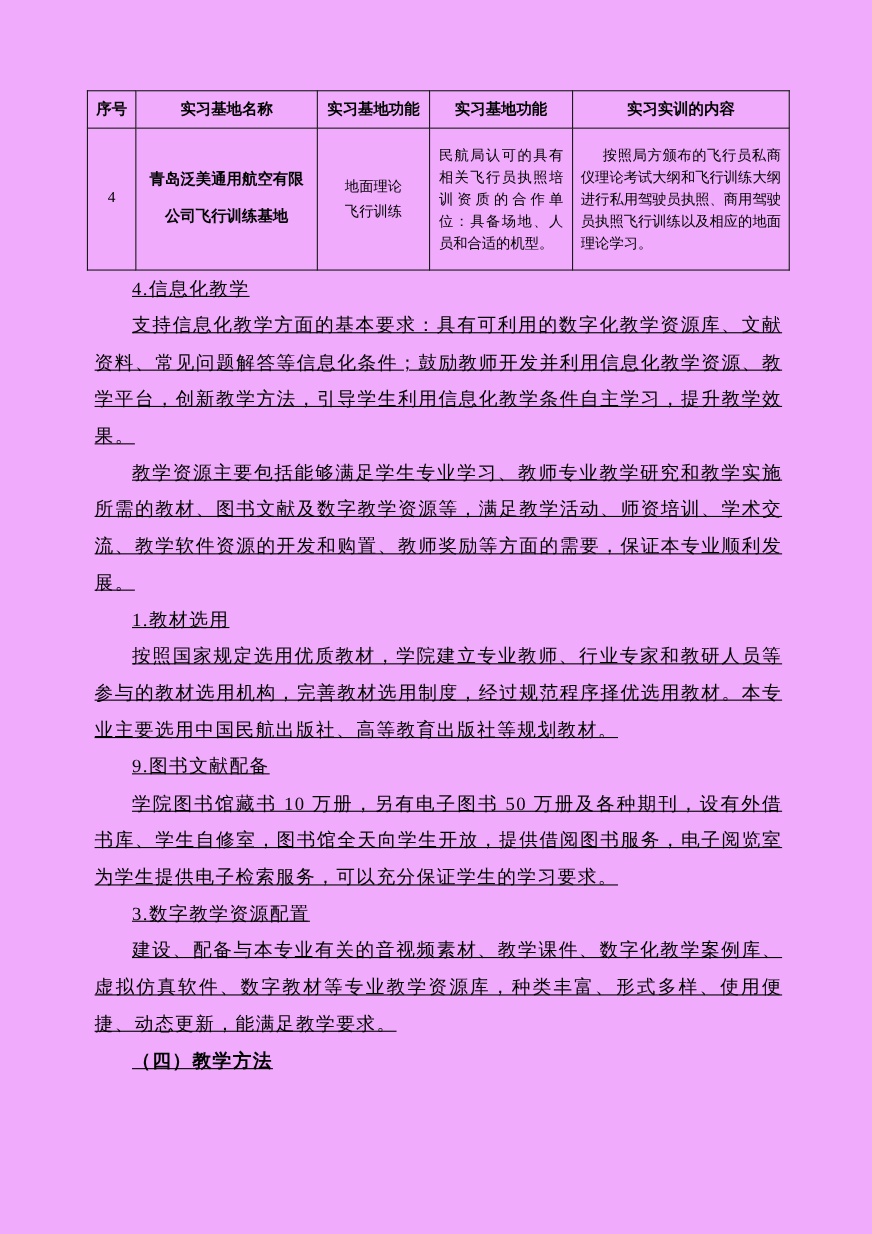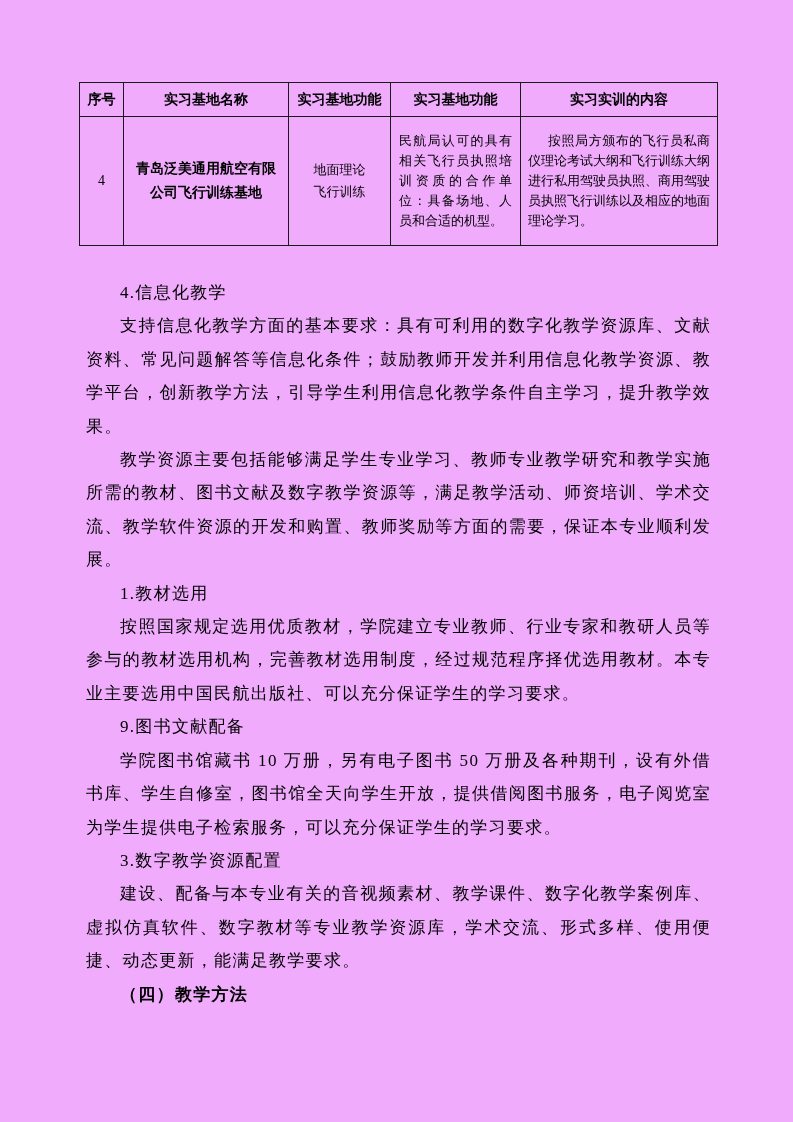--- a/index.html
+++ b/index.html
@@ -35,38 +35,38 @@
     height: 34px;
     font-size: 14px;
     font-weight: bold;
     text-align: center;
     padding: 2px;
   }
   tr.data-row { height: 101px; }
   td.c-index { text-align: center; font-size: 14px; vertical-align: middle; }
   td.c-name {
     text-align: center; font-weight: bold; font-size: 14px;
-    line-height: 24px; padding: 2px 11px; vertical-align: middle;
+    line-height: 34px; padding: 2px 11px; vertical-align: middle;
   }
   td.c-func { text-align: center; font-size: 13px; line-height: 22px; vertical-align: middle; }
   td.c-cond {
     font-size: 13px; line-height: 20px; padding: 1px 8px;
     text-align: justify; text-justify: inter-character;
     word-break: break-all; vertical-align: middle;
   }
   td.c-cont {
     font-size: 13px; line-height: 20px; padding: 14px 7px;
     text-align: justify; text-justify: inter-character;
     word-break: break-all; vertical-align: middle;
   }
   td.c-cont .indented { text-indent: 20px; }
   .doc-body {
-    margin-top: 30px;
     margin-left: 7px;
     width: 625px;
+    text-decoration: underline;
   }
   .doc-body p {
     margin: 0;
     font-size: 17px;
     line-height: 33.4px;
     text-indent: 34px;
     letter-spacing: 1.3px;
     text-align: justify;
     text-justify: inter-character;
     word-break: break-all;
@@ -110,22 +110,22 @@
           </td>
         </tr>
       </tbody>
     </table>
 
     <div class="doc-body">
       <p>4.信息化教学</p>
       <p>支持信息化教学方面的基本要求：具有可利用的数字化教学资源库、文献资料、常见问题解答等信息化条件；鼓励教师开发并利用信息化教学资源、教学平台，创新教学方法，引导学生利用信息化教学条件自主学习，提升教学效果。</p>
       <p>教学资源主要包括能够满足学生专业学习、教师专业教学研究和教学实施所需的教材、图书文献及数字教学资源等，满足教学活动、师资培训、学术交流、教学软件资源的开发和购置、教师奖励等方面的需要，保证本专业顺利发展。</p>
       <p>1.教材选用</p>
-      <p>按照国家规定选用优质教材，学院建立专业教师、行业专家和教研人员等参与的教材选用机构，完善教材选用制度，经过规范程序择优选用教材。本专业主要选用中国民航出版社、可以充分保证学生的学习要求。</p>
+      <p>按照国家规定选用优质教材，学院建立专业教师、行业专家和教研人员等参与的教材选用机构，完善教材选用制度，经过规范程序择优选用教材。本专业主要选用中国民航出版社、高等教育出版社等规划教材。</p>
       <p>9.图书文献配备</p>
       <p>学院图书馆藏书 10 万册，另有电子图书 50 万册及各种期刊，设有外借书库、学生自修室，图书馆全天向学生开放，提供借阅图书服务，电子阅览室为学生提供电子检索服务，可以充分保证学生的学习要求。</p>
       <p>3.数字教学资源配置</p>
-      <p>建设、配备与本专业有关的音视频素材、教学课件、数字化教学案例库、虚拟仿真软件、数字教材等专业教学资源库，学术交流、形式多样、使用便捷、动态更新，能满足教学要求。</p>
+      <p>建设、配备与本专业有关的音视频素材、教学课件、数字化教学案例库、虚拟仿真软件、数字教材等专业教学资源库，种类丰富、形式多样、使用便捷、动态更新，能满足教学要求。</p>
       <p class="hd">（四）教学方法</p>
     </div>
 
   </div>
 </div>
 
 </body></html>

